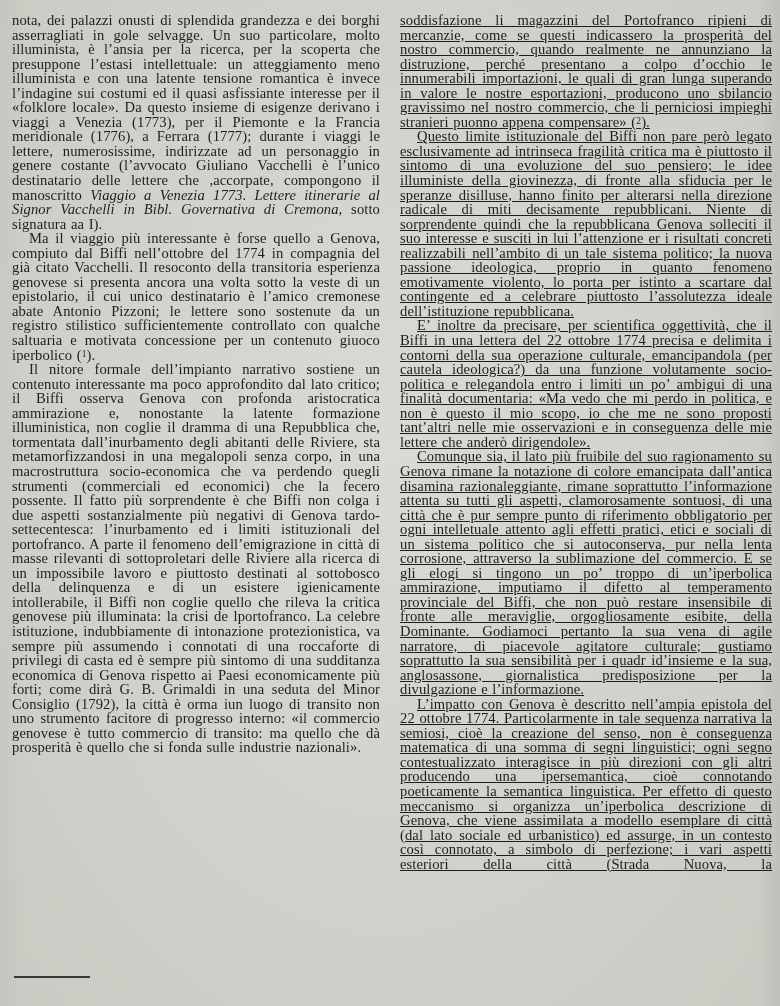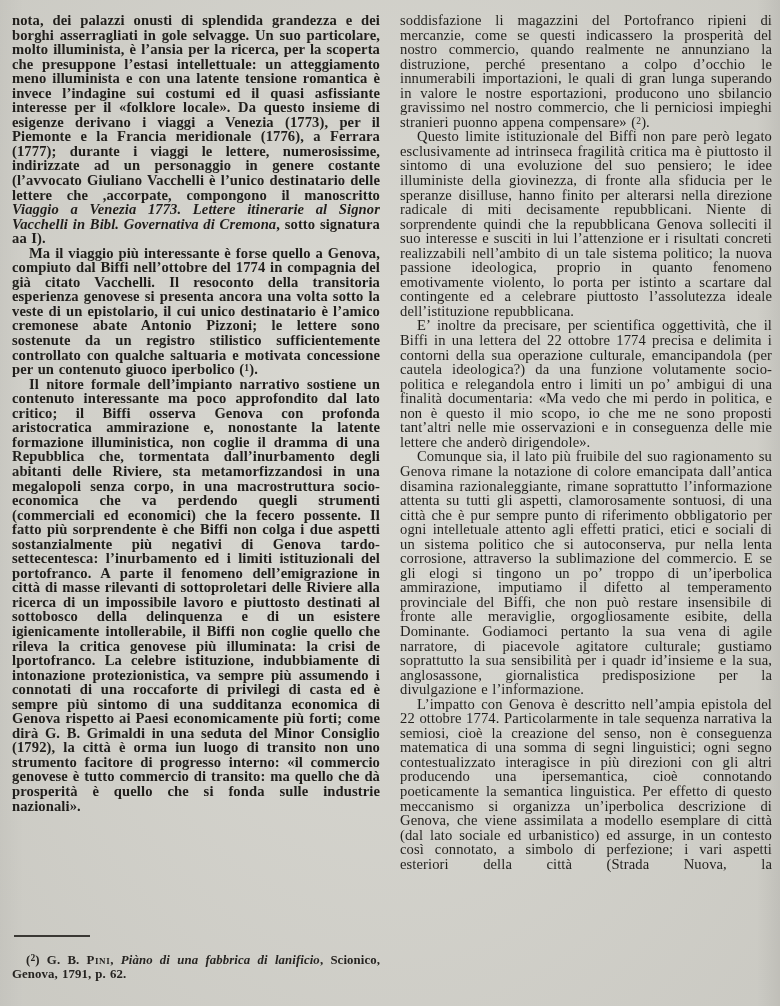--- a/index.html
+++ b/index.html
@@ -34,24 +34,24 @@
     font-size: 14.6px;
     line-height: 14.55px;
     text-align: justify;
     letter-spacing: 0.1px;
     word-spacing: 0.8px;
   }
   .col-left {
     width: 368px;
     display: flex;
     flex-direction: column;
-    font-weight: bold;
   }
   .col-right {
     width: 372px;
+    text-decoration: underline;
   }
   .para {
     margin: 0;
   }
   .para.indent {
     text-indent: 17px;
   }
   .para.cont {
     text-align-last: justify;
   }
@@ -93,21 +93,20 @@
 <div class="page">
   <div class="cols">
     <div class="col col-left">
       <div id="col-left-text">
           <p class="para"><span>nota, dei palazzi onusti di splendida grandezza e dei borghi asserragliati in gole selvagge. Un suo particolare, molto illuminista, è l’ansia per la ricerca, per la scoperta che presuppone l’estasi intellettuale: un atteggiamento meno illuminista e con una latente tensione romantica è invece l’indagine sui costumi ed il quasi asfissiante interesse per il «folklore locale». Da questo insieme di esigenze derivano i viaggi a Venezia (1773), per il Piemonte e la Francia meridionale (1776), a Ferrara (1777); durante i viaggi le lettere, numerosissime, indirizzate ad un personaggio in genere costante (l’avvocato Giuliano Vacchelli è l’unico destinatario delle lettere che ,accorpate, compongono il manoscritto </span><span class="run-italic">Viaggio a Venezia 1773. Lettere itinerarie al Signor Vacchelli in Bibl. Governativa di Cremona</span><span>, sotto signatura aa I).</span></p>
           <p class="para indent"><span>Ma il viaggio più interessante è forse quello a Genova, compiuto dal Biffi nell’ottobre del 1774 in compagnia del già citato Vacchelli. Il resoconto della transitoria esperienza genovese si presenta ancora una volta sotto la veste di un epistolario, il cui unico destinatario è l’amico cremonese abate Antonio Pizzoni; le lettere sono sostenute da un registro stilistico sufficientemente controllato con qualche saltuaria e motivata concessione per un contenuto giuoco iperbolico (</span><sup>1</sup><span>).</span></p>
           <p class="para indent"><span>Il nitore formale dell’impianto narrativo sostiene un contenuto interessante ma poco approfondito dal lato critico; il Biffi osserva Genova con profonda aristocratica ammirazione e, nonostante la latente formazione illuministica, non coglie il dramma di una Repubblica che, tormentata dall’inurbamento degli abitanti delle Riviere, sta metamorfizzandosi in una megalopoli senza corpo, in una macrostruttura socio-economica che va perdendo quegli strumenti (commerciali ed economici) che la fecero possente. Il fatto più sorprendente è che Biffi non colga i due aspetti sostanzialmente più negativi di Genova tardo-settecentesca: l’inurbamento ed i limiti istituzionali del portofranco. A parte il fenomeno dell’emigrazione in città di masse rilevanti di sottoproletari delle Riviere alla ricerca di un impossibile lavoro e piuttosto destinati al sottobosco della delinquenza e di un esistere igienicamente intollerabile, il Biffi non coglie quello che rileva la critica genovese più illuminata: la crisi de lportofranco. La celebre istituzione, indubbiamente di intonazione protezionistica, va sempre più assumendo i connotati di una roccaforte di privilegi di casta ed è sempre più sintomo di una sudditanza economica di Genova rispetto ai Paesi economicamente più forti; come dirà G. B. Grimaldi in una seduta del Minor Consiglio (1792), la città è orma iun luogo di transito non uno strumento facitore di progresso interno: «il commercio genovese è tutto commercio di transito: ma quello che dà prosperità è quello che si fonda sulle industrie nazionali».</span></p>
         </div>
       <div class="footnote-block">
         <div class="footnote-rule"></div>
-        <p class="footnote"><span class="fn-indent"></span><span id="footnote-runs"><span>(</span><sup>2</sup><span>) G. B. </span><span class="run-smallcaps">Pini</span><span>, </span><span class="run-italic">Piàno di una fabbrica di lanificio</span><span>, Scionico, Genova, 1791, p. 62.</span></span></p>
       </div>
     </div>
     <div class="col col-right">
       <div id="col-right-text">
           <p class="para"><span>soddisfazione li magazzini del Portofranco ripieni di mercanzie, come se questi indicassero la prosperità del nostro commercio, quando realmente ne annunziano la distruzione, perché presentano a colpo d’occhio le innumerabili importazioni, le quali di gran lunga superando in valore le nostre esportazioni, producono uno sbilancio gravissimo nel nostro commercio, che li perniciosi impieghi stranieri puonno appena compensare» (</span><sup>2</sup><span>).</span></p>
           <p class="para indent"><span>Questo limite istituzionale del Biffi non pare però legato esclusivamente ad intrinseca fragilità critica ma è piuttosto il sintomo di una evoluzione del suo pensiero; le idee illuministe della giovinezza, di fronte alla sfiducia per le speranze disilluse, hanno finito per alterarsi nella direzione radicale di miti decisamente repubblicani. Niente di sorprendente quindi che la repubblicana Genova solleciti il suo interesse e susciti in lui l’attenzione er i risultati concreti realizzabili nell’ambito di un tale sistema politico; la nuova passione ideologica, proprio in quanto fenomeno emotivamente violento, lo porta per istinto a scartare dal contingente ed a celebrare piuttosto l’assolutezza ideale dell’istituzione repubblicana.</span></p>
           <p class="para indent"><span>E’ inoltre da precisare, per scientifica oggettività, che il Biffi in una lettera del 22 ottobre 1774 precisa e delimita i contorni della sua operazione culturale, emancipandola (per cautela ideologica?) da una funzione volutamente socio-politica e relegandola entro i limiti un po’ ambigui di una finalità documentaria: «Ma vedo che mi perdo in politica, e non è questo il mio scopo, io che me ne sono proposti tant’altri nelle mie osservazioni e in conseguenza delle mie lettere che anderò dirigendole».</span></p>
           <p class="para indent"><span>Comunque sia, il lato più fruibile del suo ragionamento su Genova rimane la notazione di colore emancipata dall’antica disamina razionaleggiante, rimane soprattutto l’informazione attenta su tutti gli aspetti, clamorosamente sontuosi, di una città che è pur sempre punto di riferimento obbligatorio per ogni intelletuale attento agli effetti pratici, etici e sociali di un sistema politico che si autoconserva, pur nella lenta corrosione, attraverso la sublimazione del commercio. E se gli elogi si tingono un po’ troppo di un’iperbolica ammirazione, imputiamo il difetto al temperamento provinciale del Biffi, che non può restare insensibile di fronte alle meraviglie, orgogliosamente esibite, della Dominante. Godiamoci pertanto la sua vena di agile narratore, di piacevole agitatore culturale; gustiamo soprattutto la sua sensibilità per i quadr id’insieme e la sua, anglosassone, giornalistica predisposizione per la divulgazione e l’informazione.</span></p>
           <p class="para indent cont"><span>L’impatto con Genova è descritto nell’ampia epistola del 22 ottobre 1774. Particolarmente in tale sequenza narrativa la semiosi, cioè la creazione del senso, non è conseguenza matematica di una somma di segni linguistici; ogni segno contestualizzato interagisce in più direzioni con gli altri producendo una ipersemantica, cioè connotando poeticamente la semantica linguistica. Per effetto di questo meccanismo si organizza un’iperbolica descrizione di Genova, che viene assimilata a modello esemplare di città (dal lato sociale ed urbanistico) ed assurge, in un contesto così connotato, a simbolo di perfezione; i vari aspetti esteriori della città (Strada Nuova, la</span></p>
         </div>

